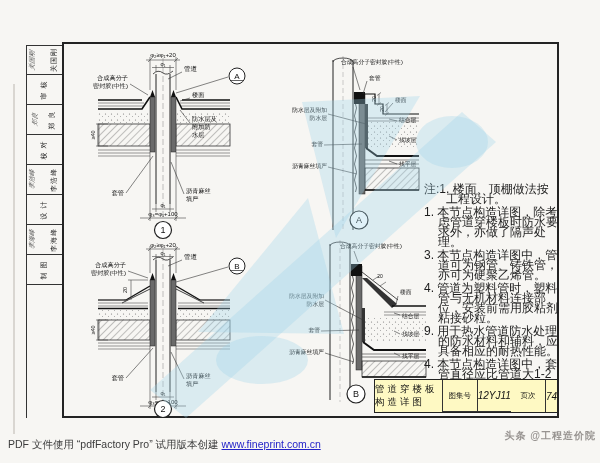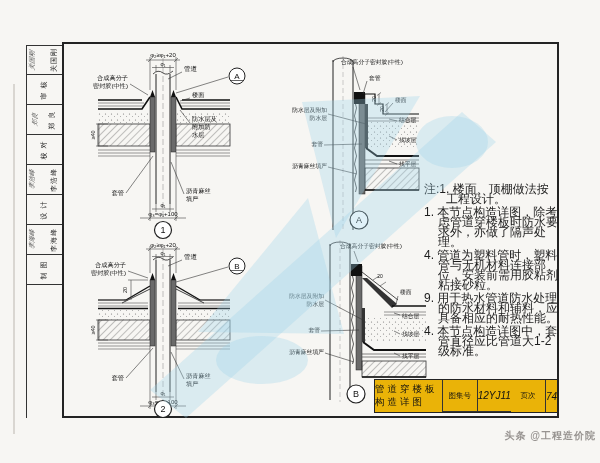--- a/index.html
+++ b/index.html
@@ -17,21 +17,21 @@
   .tcell:first-child{border-top:1px solid #333;}
   .tcell .col{flex:1;display:flex;align-items:center;justify-content:center;height:100%;}
   .vtxt{transform:rotate(-90deg);white-space:nowrap;font-size:7px;color:#222;letter-spacing:1px;}
   .sig{font-style:italic;font-size:6.5px;color:#3a3a3a;opacity:.85;transform:rotate(-90deg) skewX(-14deg);white-space:nowrap;}
   .tcell-rest{height:133px;border-bottom:0;}
   
   .notes{position:absolute;left:424px;top:184px;width:134px;font-size:12px;line-height:10px;color:#1d1d1d;}
   .note{margin-bottom:3px;padding-left:14px;text-indent:-14px;}
   .note-first{padding-left:22px;text-indent:-22px;}
   
-  .ttable{position:absolute;left:374px;top:379px;width:184px;height:34px;border:1.5px solid #232323;box-sizing:border-box;display:flex;background:#eab308;}
+  .ttable{position:absolute;left:374px;top:379px;width:184px;height:34px;border:1.5px solid #232323;box-sizing:border-box;display:flex;background:#fef9c3;}
   .ttable .tname{width:103px;border-right:1px solid #333;display:flex;align-items:center;justify-content:center;font-size:9.5px;letter-spacing:3px;color:#111;}
   .ttable .tright{flex:1;display:flex;flex-direction:row;}
   .ttable .trow{flex:1;display:flex;}
   .ttable .trow:first-child{border-bottom:1px solid #333;}
   .ttable .tlab{width:34px;border-right:1px solid #333;display:flex;align-items:center;justify-content:center;font-size:7.5px;color:#111;}
   .ttable .tval{flex:1;display:flex;align-items:center;justify-content:center;font-size:10px;color:#111;font-style:italic;}
   
   .dwg{position:absolute;}
   svg text{fill:#111;}
   
@@ -444,39 +444,43 @@
     </g>
     <g>
       <circle cx="76" cy="158" r="9" fill="#fff" stroke="#222" stroke-width="1.2"></circle>
       <text x="76" y="161" text-anchor="middle" font-size="9">B</text>
     </g>
   </svg>
 
   <div class="notes">
     <div class="note note-first"><span>注:</span><span>1. 楼面、顶棚做法按工程设计。</span></div>
     <div class="note">1. 本节点构造详图，除考虑管道穿楼板时防水要求外，亦做了隔声处理。</div>
+    <div class="note">3. 本节点构造详图中，管道可为钢管、铸铁管，亦可为硬聚乙烯管。</div>
     <div class="note">4. 管道为塑料管时，塑料管与无机材料连接部位，安装前需用胶粘剂粘接砂粒。</div>
     <div class="note">9. 用于热水管道防水处理的防水材料和辅料，应具备相应的耐热性能。</div>
     <div class="note">4. 本节点构造详图中，套管直径应比管道大1-2级标准。</div>
   </div>
 
   <div class="ttable">
     <div class="tname">管道穿楼板构造详图</div>
     <div class="tright">
       <div class="trow">
         <div class="tlab">图集号</div>
         <div class="tval">12YJ11</div>
       </div>
       <div class="trow">
         <div class="tlab">页次</div>
         <div class="tval">74</div>
       </div>
     </div>
   </div>
 
+  <div class="footer-left">
+    <span>PDF 文件使用 “pdfFactory Pro” 试用版本创建 </span><a>www.fineprint.com.cn</a>
+  </div>
   <div class="wm-text">头条 @工程造价院</div>
 
 </div>
 
 <svg class="wm-shapes" width="600" height="463" viewBox="0 0 600 463">
   <g fill="#9fd4e8" fill-opacity="0.32">
     <polygon points="150,390 462,112 496,142 186,418"></polygon>
     <polygon points="302,102 420,96 336,238"></polygon>
     <polygon points="198,332 308,198 344,334"></polygon>
     <ellipse cx="452" cy="142" rx="36" ry="26"></ellipse>

